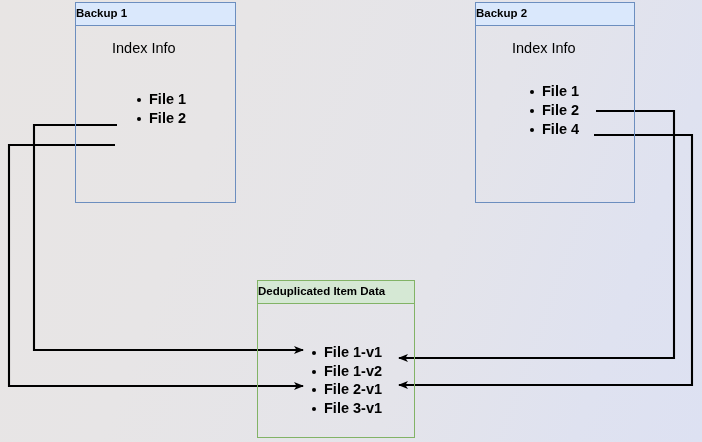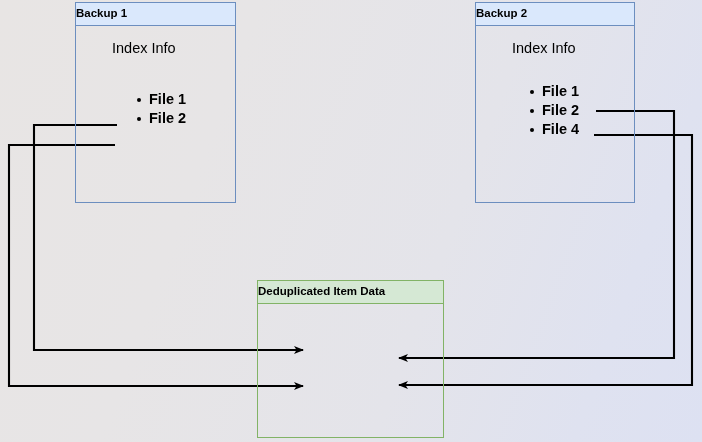--- a/index.html
+++ b/index.html
@@ -133,17 +133,25 @@
     <div class="body">
       <div class="idx-label">Index Info</div>
       <ul class="filelist" id="b2list">
         <li>File 1</li>
         <li>File 2</li>
         <li>File 4</li>
       </ul>
     </div>
   </div>
 
-  <div class="node green" id="dedup" style="left:257px; top:280px; width:187px; height:158px;">
+  <div class="node green" id="dedup" style="left:257px; top:280px; width:158px; height:158px;">
     <div class="hdr">Deduplicated Item Data</div>
+    <div class="body">
+      <ul class="filelist" id="ddlist">
+        <li>File 1-v1</li>
+        <li>File 1-v2</li>
+        <li>File 2-v1</li>
+        <li>File 3-v1</li>
+      </ul>
+    </div>
   </div>
 
 </div>
 
 </body></html>

